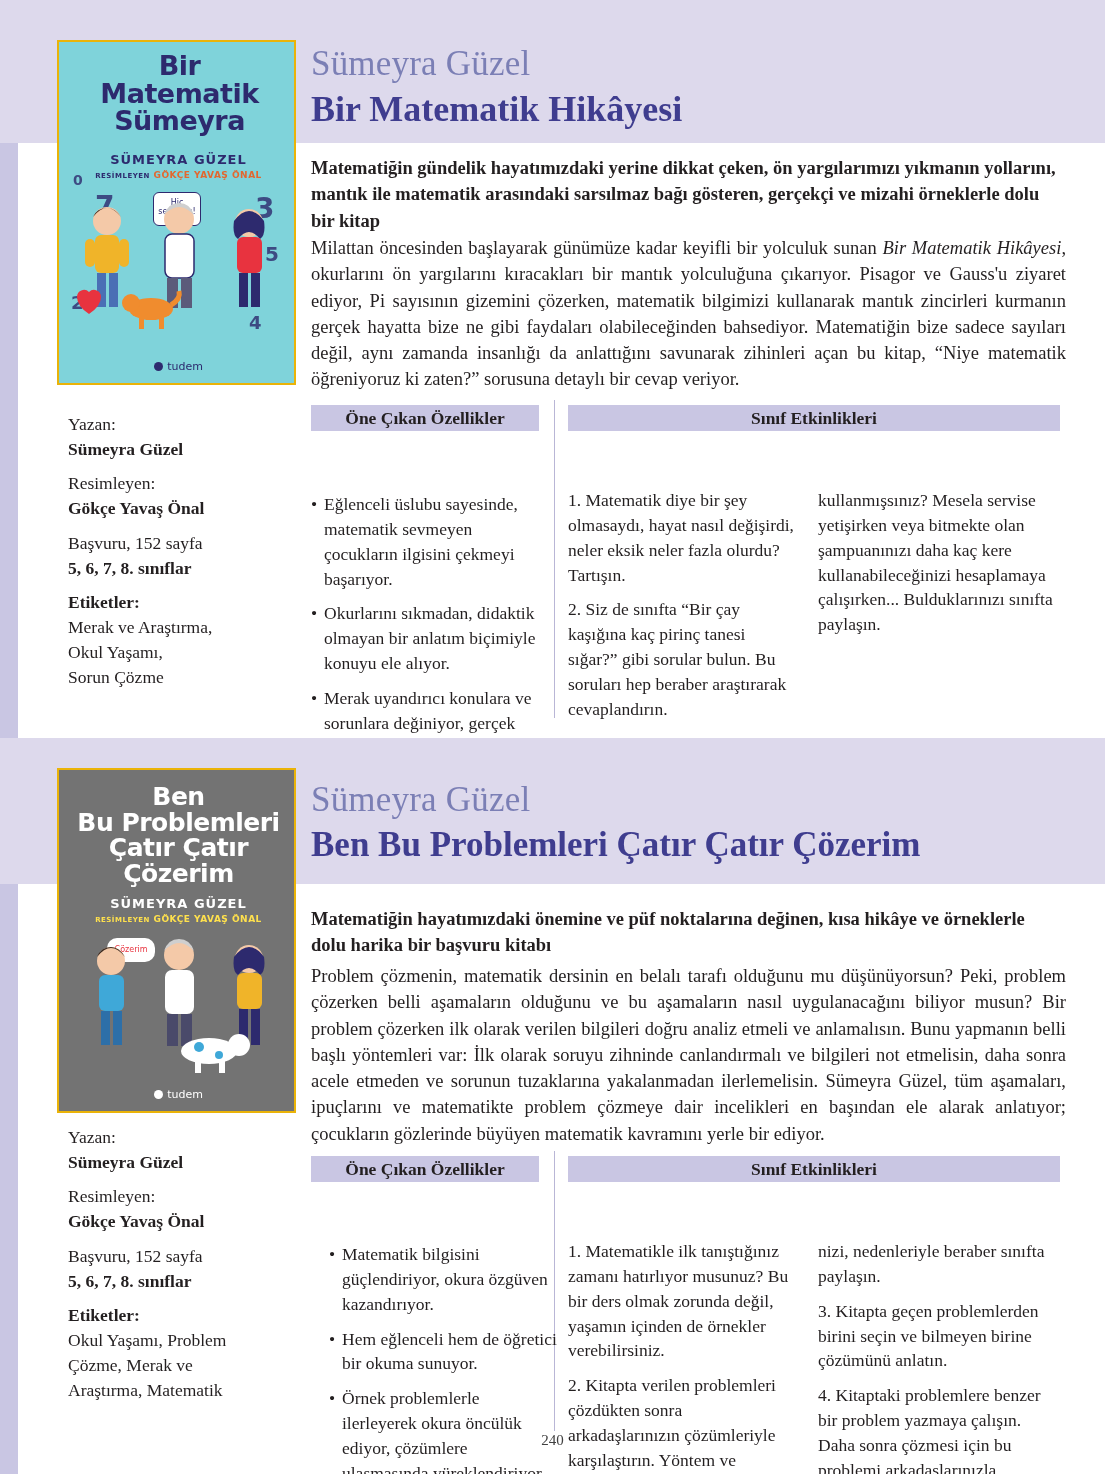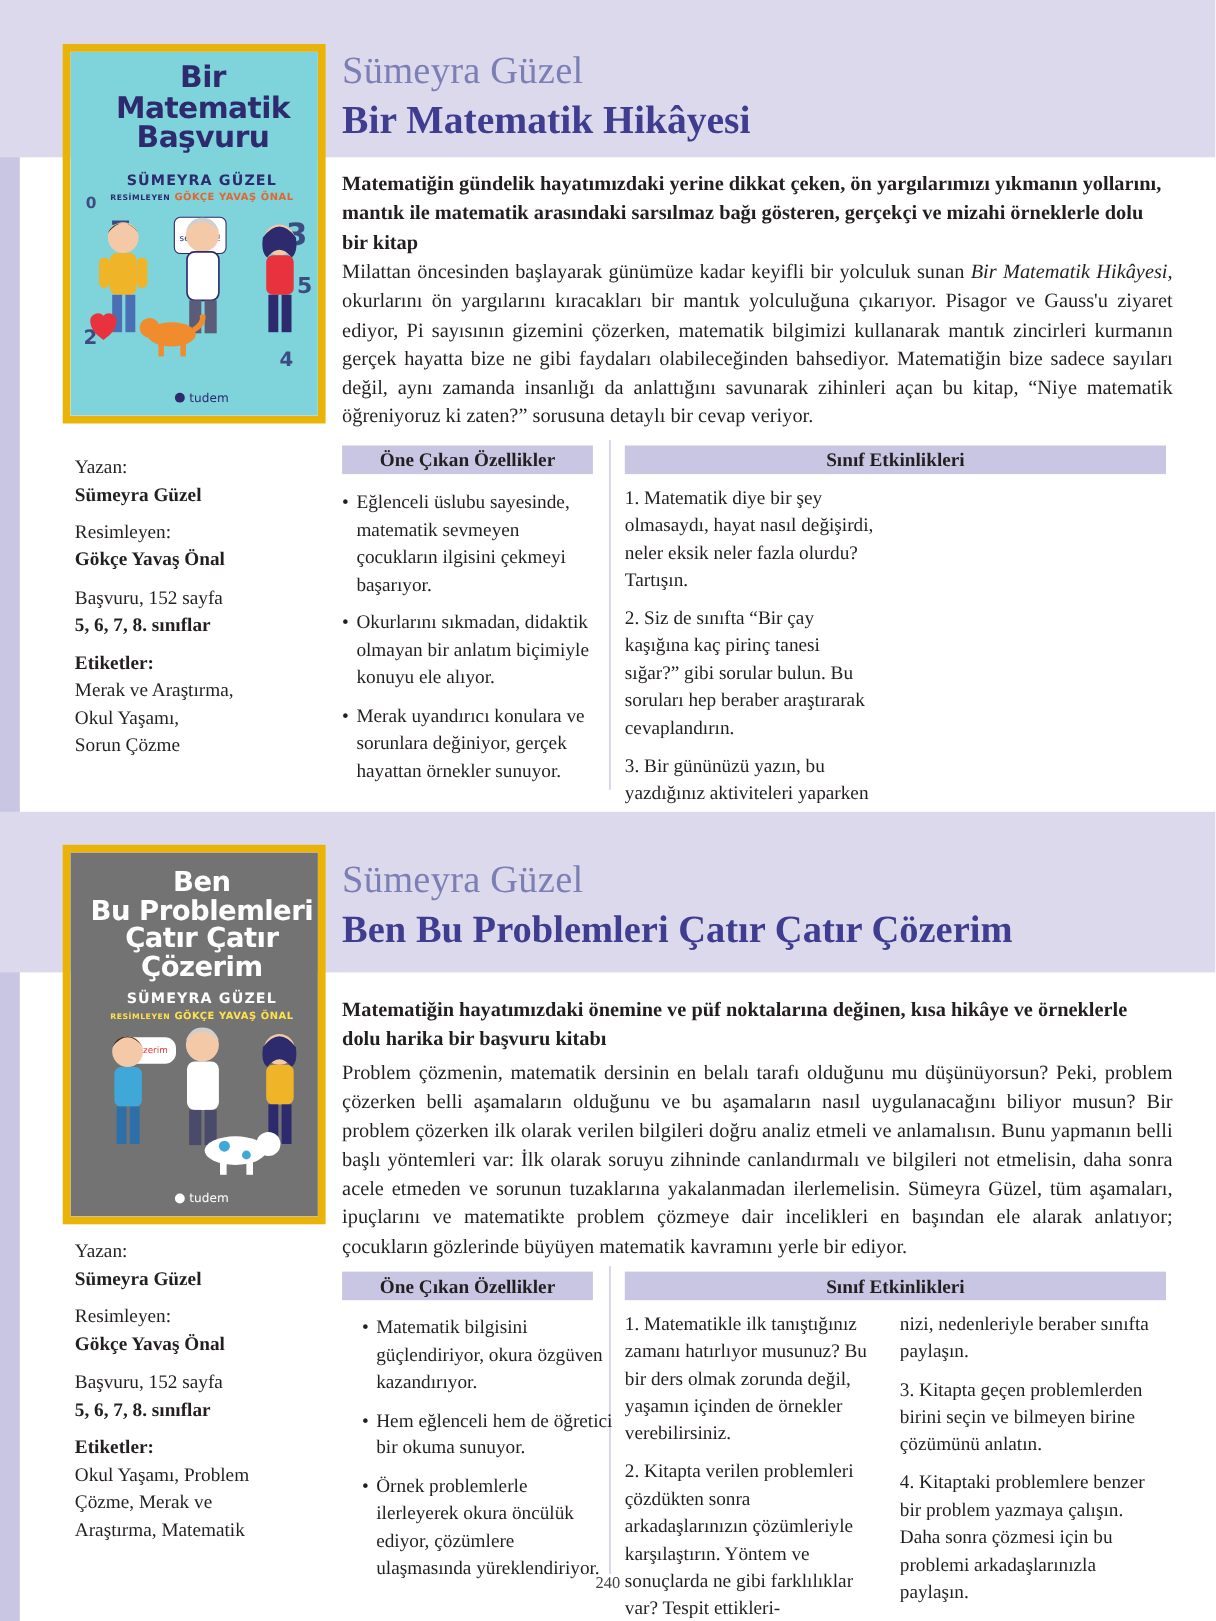--- a/index.html
+++ b/index.html
@@ -27,21 +27,21 @@
   .entry-2 { top:738px; height:736px; }
 
   .header-band {
     position:absolute; left:0; top:0; width:1105px; height:143px;
     background:#ddd9ec;
   }
   .entry-2 .header-band { height:146px; }
 
   .cover {
     position:absolute;
-    border: 7px solid #eab308;
+    border: 2px solid #eab308;
     overflow:hidden;
   }
   .cover-1 { left:57px; top:40px; width:239px; height:345px; }
   .cover-2 { left:57px; top:30px; width:239px; height:345px; }
 
   .titles { position:absolute; left:311px; top:44px; width:760px; }
   .author-name {
     font-family:"Liberation Serif", serif;
     font-size:35px; color:#7b7fb5; font-weight:400; line-height:1.15;
     letter-spacing:0.2px;
@@ -72,21 +72,21 @@
   .meta p { margin:0 0 1px 0; }
   .meta .gap { height:9px; }
 
   
   .bar {
     position:absolute; height:26px; background:#c9c6e3;
     text-align:center; font-weight:bold; font-size:17.5px;
     line-height:26px; color:#231f20;
   }
   .col-text {
-    position:absolute; font-size:17.5px; line-height:1.42; color:#231f20;
+    position:absolute; font-size:17.5px; line-height:1.42; color:#231f20;margin-top:48px;
   }
   .col-text p { margin:0 0 10px 0; }
   .bullet { position:relative; padding-left:13px; }
   .bullet:before {
     content:"\2022"; position:absolute; left:0; top:0;
   }
   .divider-v {
     position:absolute; width:1px; background:#b9b6d6;
   }
   .page-num {
@@ -158,21 +158,21 @@
   <div class="left-band"></div>
 
   <div class="entry entry-1">
     <div class="header-band"></div>
 
     <div class="cover cover-1">
       <div class="c1">
         <div class="t1">
           <span>Bir</span>
           <span>Matematik</span>
-          <span>Başvuru</span>
+          <span>Sümeyra</span>
         </div>
         <div class="auth">SÜMEYRA GÜZEL</div>
         <div class="ill">
           <span class="small">RESİMLEYEN</span>
           <span>GÖKÇE YAVAŞ ÖNAL</span>
         </div>
         <div class="num" style="left:14px; top:130px; font-size:14px;">0</div>
         <div class="num" style="left:36px; top:148px; font-size:28px;">7</div>
         <div class="num" style="left:196px; top:150px; font-size:28px;">3</div>
         <div class="num" style="left:206px; top:200px; font-size:20px;">5</div>
@@ -255,20 +255,21 @@
       <p class="bullet">Merak uyandırıcı konulara ve sorunlara değiniyor, gerçek hayattan örnekler sunuyor.</p>
     </div>
 
     <div class="col-text" style="left:568px; top:440px; width:228px;">
       <p>1. Matematik diye bir şey olmasaydı, hayat nasıl değişirdi, neler eksik neler fazla olurdu? Tartışın.</p>
       <p>2. Siz de sınıfta “Bir çay kaşığına kaç pirinç tanesi sığar?” gibi sorular bulun. Bu soruları hep beraber araştırarak cevaplandırın.</p>
       <p>3. Bir gününüzü yazın, bu yazdığınız aktiviteleri yaparken matematiği nerelerde</p>
     </div>
 
     <div class="col-text" style="left:818px; top:440px; width:242px;">
+      <p>kullanmışsınız? Mesela servise yetişirken veya bitmekte olan şampuanınızı daha kaç kere kullanabileceğinizi hesaplamaya çalışırken... Bulduklarınızı sınıfta paylaşın.</p>
     </div>
   </div>
 
   <div class="entry entry-2">
     <div class="header-band"></div>
 
     <div class="cover cover-2">
       <div class="c2">
         <div class="t1">
           <span>Ben</span>

